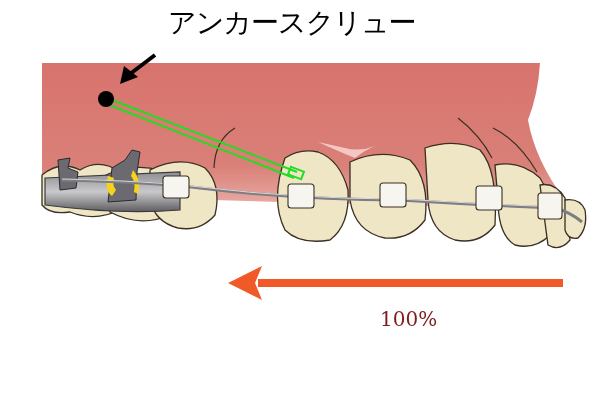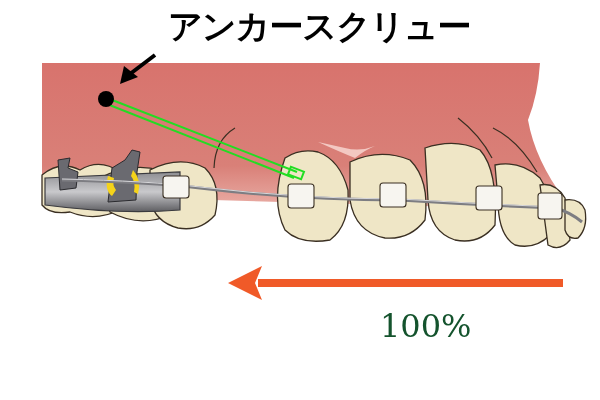--- a/index.html
+++ b/index.html
@@ -1,19 +1,19 @@
 <!DOCTYPE html>
 <html><head>
 <meta charset="utf-8">
 <style>
   html,body{margin:0;padding:0;background:#ffffff;}
   body{width:600px;height:400px;position:relative;overflow:hidden;font-family:"DejaVu Sans",sans-serif;}
   #scene{position:absolute;left:0;top:0;width:600px;height:400px;}
-  .title{position:absolute;left:168px;top:4px;font-size:34px;font-weight:bold;color:#000;letter-spacing:-1px;font-family:"DejaVu Sans",sans-serif;white-space:nowrap;}
-  .pct{position:absolute;left:380px;top:307px;font-size:32px;color:#14532d;font-family:"DejaVu Serif",serif;}
+  .title{position:absolute;left:168px;top:4px;font-size:28px;font-weight:normal;color:#000;letter-spacing:-1px;font-family:"DejaVu Sans",sans-serif;white-space:nowrap;}
+  .pct{position:absolute;left:380px;top:307px;font-size:20px;color:#7f1d1d;font-family:"DejaVu Serif",serif;}
 </style>
 </head>
 <body>
 
 <div id="scene">
   <div class="title">アンカースクリュー</div>
 
   <svg width="600" height="400" viewBox="0 0 600 400" style="position:absolute;left:0;top:0">
     <defs>
       <linearGradient id="gumGrad" x1="0" y1="0" x2="0" y2="1">

